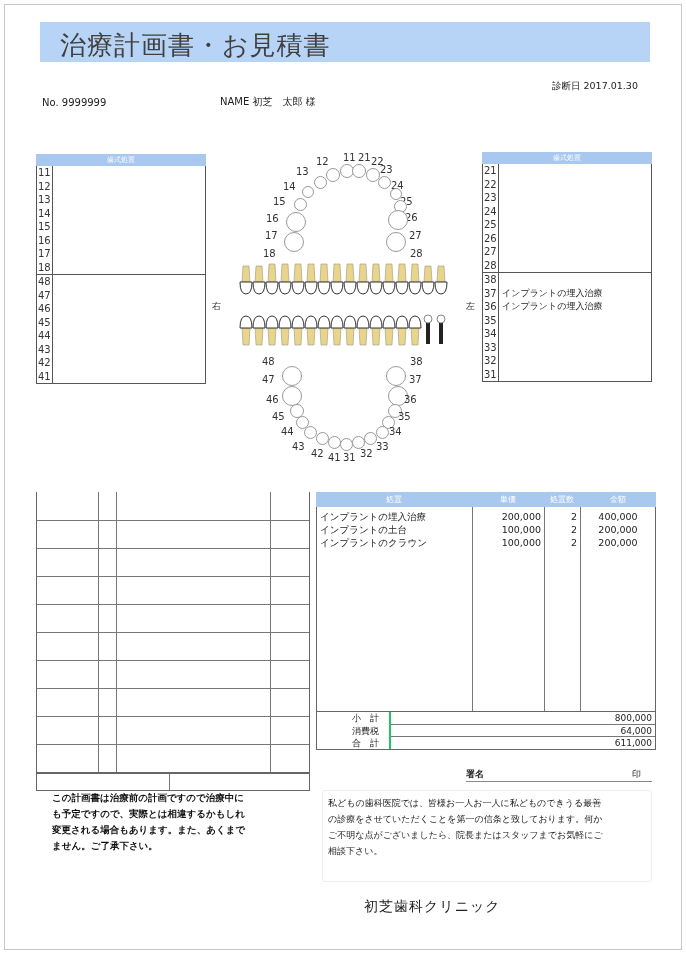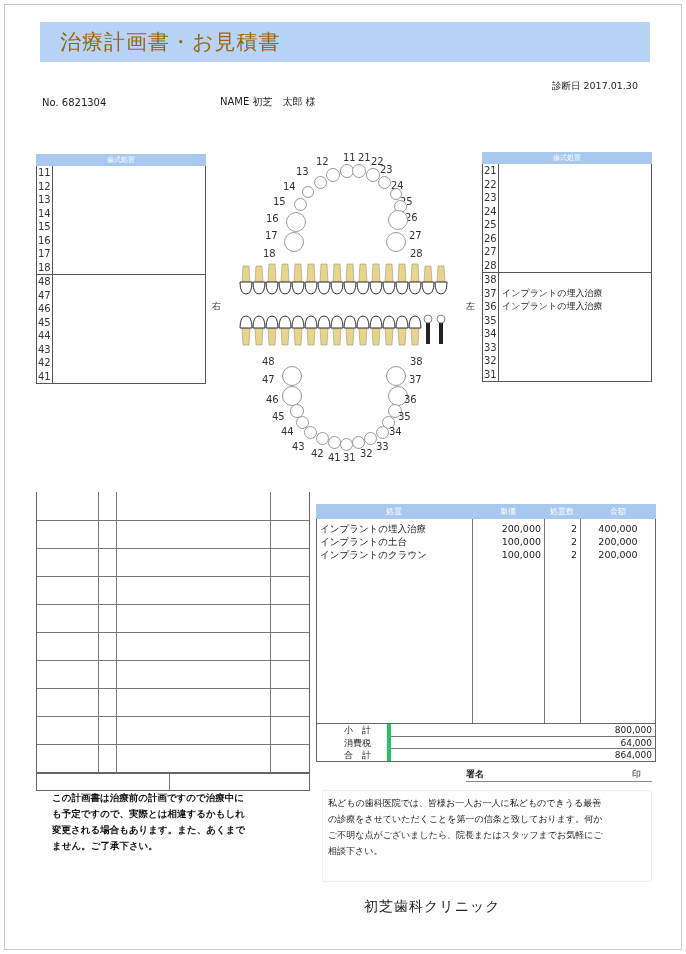--- a/index.html
+++ b/index.html
@@ -1,21 +1,21 @@
 <!DOCTYPE html>
 <html><head>
 <meta charset="utf-8">
 <style>
   * { box-sizing: border-box; margin: 0; padding: 0; }
   html, body { width: 686px; height: 954px; background: #ffffff; overflow: hidden; }
   body { font-family: "DejaVu Sans", "Liberation Sans", sans-serif; color: #222; position: relative; }
   .frame { position: absolute; left: 4px; top: 4px; width: 678px; height: 946px; border: 1px solid #c8c8c8; }
   .abs { position: absolute; }
   .title-bar { left: 40px; top: 22px; width: 610px; height: 40px; background: #b7d3f5; }
-  .title-text { left: 60px; top: 28px; font-family: "DejaVu Serif", "Liberation Serif", serif; font-size: 21px; color: #a16207; letter-spacing: 1px; }
+  .title-text { left: 60px; top: 28px; font-family: "DejaVu Serif", "Liberation Serif", serif; font-size: 26px; color: #404040; letter-spacing: 1px; }
   .meta { font-size: 10px; color: #222; }
 
   .tooth-panel { width: 170px; }
   .tp-header { height: 12px; background: #a9c8ef; color: #fff; font-size: 7px; text-align: center; line-height: 12px; }
   .tp-body { border: 1px solid #555; border-top: none; display: flex; flex-direction: column; }
   .tp-half { display: flex; border-top: 1px solid #555; }
   .tp-half:first-child { border-top: none; }
   .tp-nums { width: 16px; border-right: 1px solid #555; }
   .tp-num { height: 13.5px; font-size: 10px; line-height: 13.5px; padding-left: 1px; color: #333; }
   .tp-notes { flex: 1; }
@@ -28,21 +28,21 @@
   .plan-table { left: 36px; top: 492px; width: 274px; }
   .plan-head { display: flex; background: #a9c8ef; height: 15px; color: #fff; font-size: 8px; line-height: 15px; }
   .plan-body { border: 1px solid #666; border-top: none; }
   .plan-row { display: flex; height: 28px; border-top: 1px solid #777; }
   .plan-row:first-child { border-top: none; }
   .plan-row div { border-right: 1px solid #777; height: 100%; }
   .plan-row div:last-child { border-right: none; }
   .plan-foot { display: flex; height: 18px; border: 1px solid #666; border-top: 1px solid #666; }
   .plan-foot div { height: 100%; }
 
-  .est-table { left: 316px; top: 504px; width: 340px; }
+  .est-table { left: 316px; top: 492px; width: 340px; }
   .est-head { display: flex; background: #a9c8ef; height: 15px; color: #fff; font-size: 8px; line-height: 15px; }
   .est-body { border: 1px solid #666; border-top: none; display: flex; height: 205px; }
   .est-col { border-right: 1px solid #777; font-size: 9.5px; }
   .est-col:last-child { border-right: none; text-align: center; }
   .est-cell { height: 13px; line-height: 13px; padding: 0 3px; white-space: nowrap; }
   .right { text-align: right; }
   .est-totals { border: 1px solid #666; border-top: none; display: flex; height: 38px; }
   .tot-row { height: 12.5px; display: flex; font-size: 9px; line-height: 12.5px; }
 
   .notice { font-size: 9.5px; line-height: 16px; color: #111; font-weight: bold; }
@@ -52,21 +52,21 @@
 </head>
 <body>
 
 <div class="frame"></div>
 
 <div class="abs title-bar"></div>
 <div class="abs title-text">治療計画書・お見積書</div>
 
 <div class="abs meta" style="left:42px;top:97px;">
   <span>No.</span>
-  <span>6821304</span>
+  <span>9999999</span>
 </div>
 <div class="abs meta" style="left:220px;top:95px;">
   <span>NAME</span>
   <span>初芝　太郎 様</span>
 </div>
 <div class="abs meta" style="left:552px;top:80px;font-size:9.5px;">
   <span>診断日</span>
   <span>2017.01.30</span>
 </div>
 
@@ -407,29 +407,29 @@
         <div class="est-cell">2</div>
         <div class="est-cell">2</div>
       </div>
     <div class="est-col right" style="flex:1;padding-top:3px;" id="col-amount">
         <div class="est-cell">400,000</div>
         <div class="est-cell">200,000</div>
         <div class="est-cell">200,000</div>
       </div>
   </div>
   <div class="est-totals">
-    <div style="width:74px;border-right:4px solid #22c55e;font-size:9px;text-align:right;padding-right:16px;">
+    <div style="width:74px;border-right:2px solid #22c55e;font-size:9px;text-align:right;padding-right:10px;">
       <div class="tot-row" style="justify-content:flex-end;">小　計</div>
       <div class="tot-row" style="justify-content:flex-end;">消費税</div>
       <div class="tot-row" style="justify-content:flex-end;">合　計</div>
     </div>
     <div style="flex:1;font-size:9px;">
       <div class="tot-row" style="justify-content:flex-end;padding-right:3px;border-bottom:1px solid #777;">800,000</div>
       <div class="tot-row" style="justify-content:flex-end;padding-right:3px;border-bottom:1px solid #777;">64,000</div>
-      <div class="tot-row" style="justify-content:flex-end;padding-right:3px;">864,000</div>
+      <div class="tot-row" style="justify-content:flex-end;padding-right:3px;">611,000</div>
     </div>
   </div>
 </div>
 
 <div class="abs" style="left:466px;top:768px;font-size:9px;font-weight:bold;">署名</div>
 <div class="abs" style="left:466px;top:781px;width:186px;border-top:1px solid #888;"></div>
 <div class="abs" style="left:632px;top:768px;font-size:9px;">印</div>
 
 <div class="abs notice" style="left:52px;top:790px;">
   <div>この計画書は治療前の計画ですので治療中に</div>

